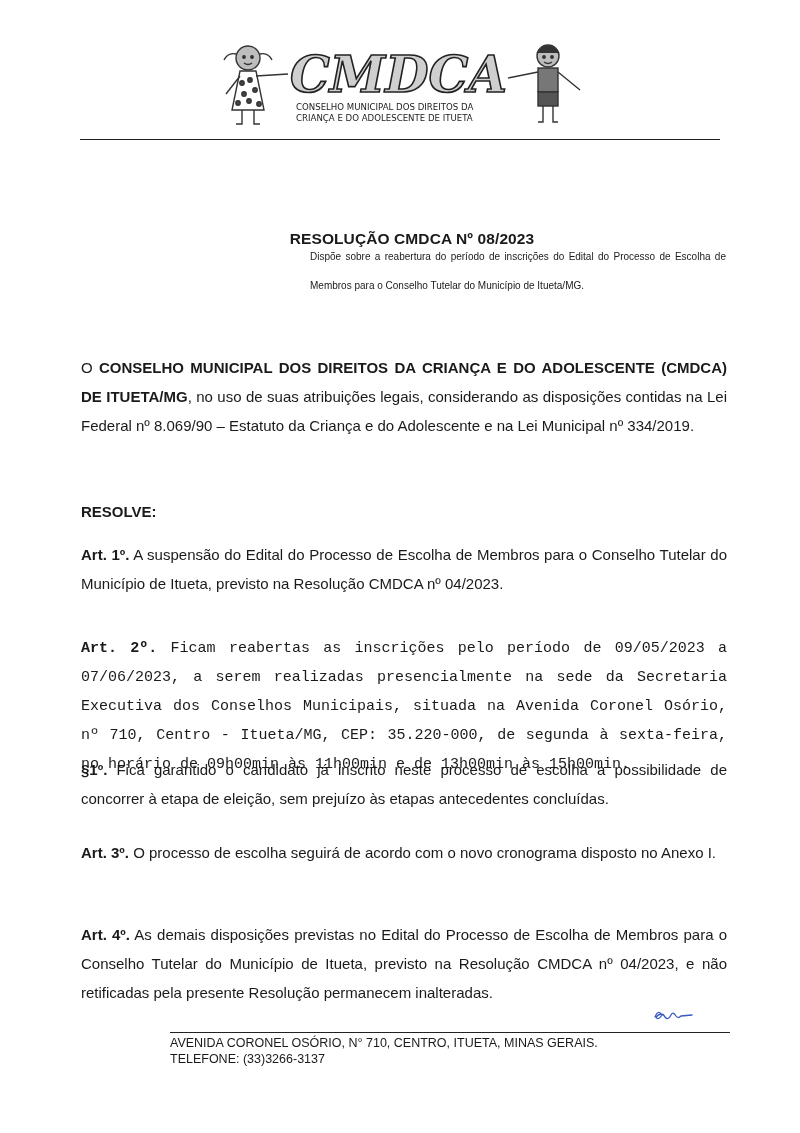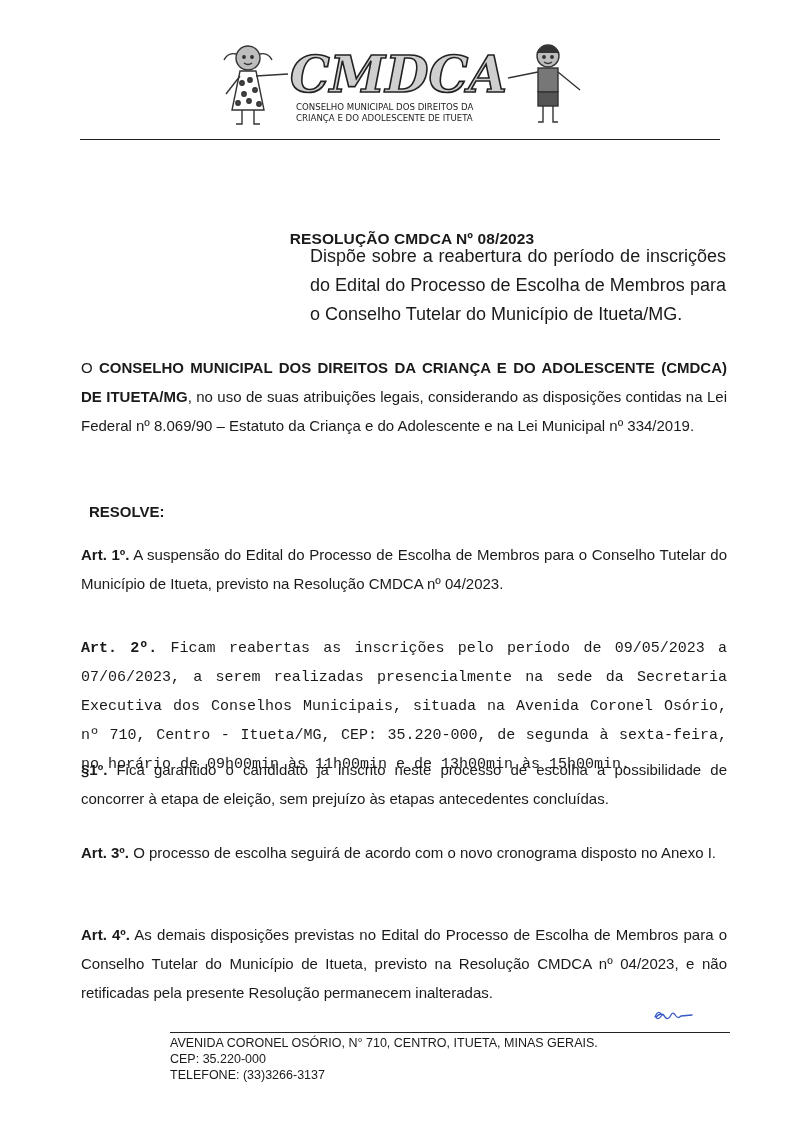--- a/index.html
+++ b/index.html
@@ -14,29 +14,29 @@
   .header-rule {
     position: absolute; left: 80px; top: 139px; width: 640px; height: 0;
     border-top: 1.5px solid #222;
   }
   .doc-title {
     position: absolute; left: 12px; width: 800px; top: 190px; text-align: center;
     font-weight: bold; font-size: 15.5px; letter-spacing: 0.1px; margin-top: 40px;
   }
   .ementa {
     position: absolute; left: 310px; top: 242px; width: 416px;
-    font-size: 18px; line-height: 29px; text-align: justify;
+    font-size: 10px; line-height: 29px; text-align: justify;
   }
   .para {
     position: absolute; left: 81px; width: 646px;
     font-size: 15px; line-height: 29px; text-align: justify;
   }
   .para b { font-weight: bold; }
   .p-preamble { top: 353px; }
-  .p-resolve { top: 497px; font-weight: bold; margin-left: 8px; }
+  .p-resolve { top: 497px; font-weight: bold; }
   .p-art1 { top: 540px; }
   .p-art2 { top: 634px; font-family: Liberation Mono, monospace; }
   .p-par1 { top: 755px; }
   .p-art3 { top: 838px; }
   .p-art4 { top: 920px; }
   .signature {
     position: absolute; left: 652px; top: 1007px; width: 44px; height: 18px;
   }
   .footer-rule {
     position: absolute; left: 170px; top: 1032px; width: 560px; height: 0;
@@ -112,15 +112,14 @@
 <div class="signature">
   <svg viewBox="0 0 44 18" width="44" height="18">
     <path d="M3 10 q3 -8 7 -2 q-4 6 -6 2 q6 -6 9 0 q3 4 6 -2 q2 -4 5 1 q2 3 5 0 L40 8" fill="none" stroke="#3a5bc7" stroke-width="1.3" stroke-linecap="round"></path>
   </svg>
 </div>
 
 <div class="footer-rule"></div>
 
 <div class="footer">
   <div>AVENIDA CORONEL OSÓRIO, N° 710, CENTRO, ITUETA, MINAS GERAIS.</div>
-  <div>CEP: 35.220-000</div>
   <div>TELEFONE: (33)3266-3137</div>
 </div>
 
 </body></html>

